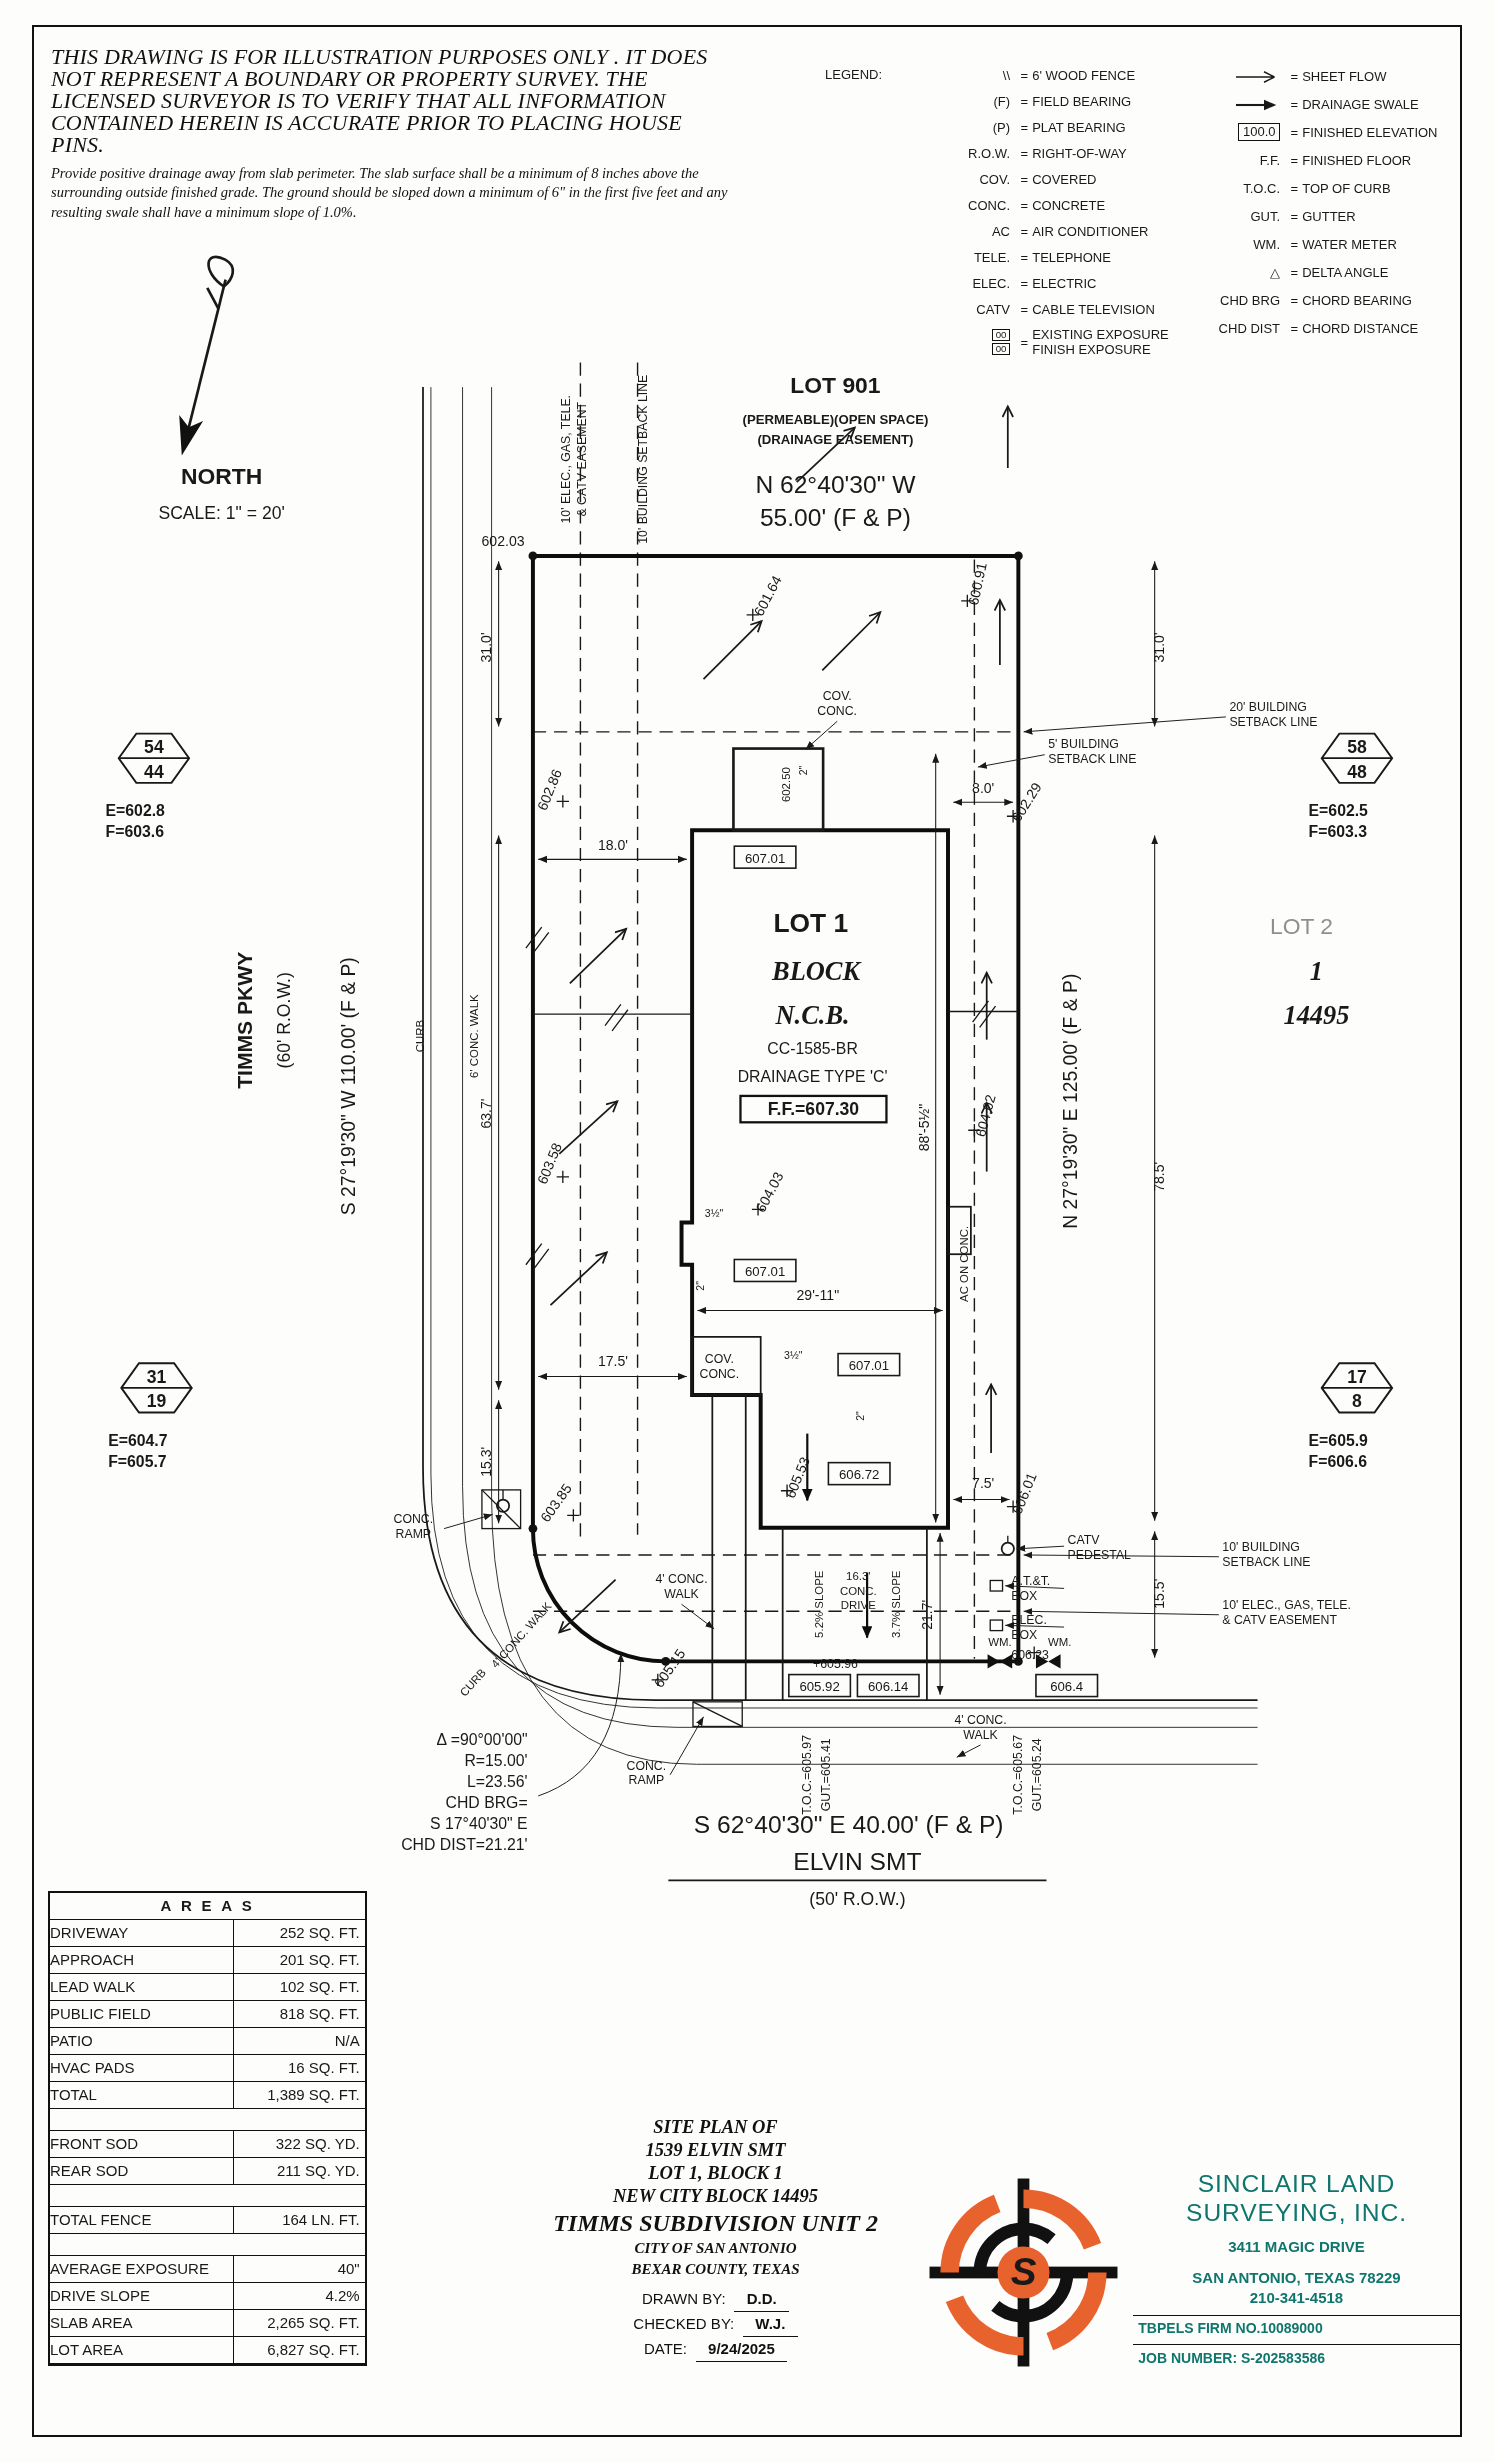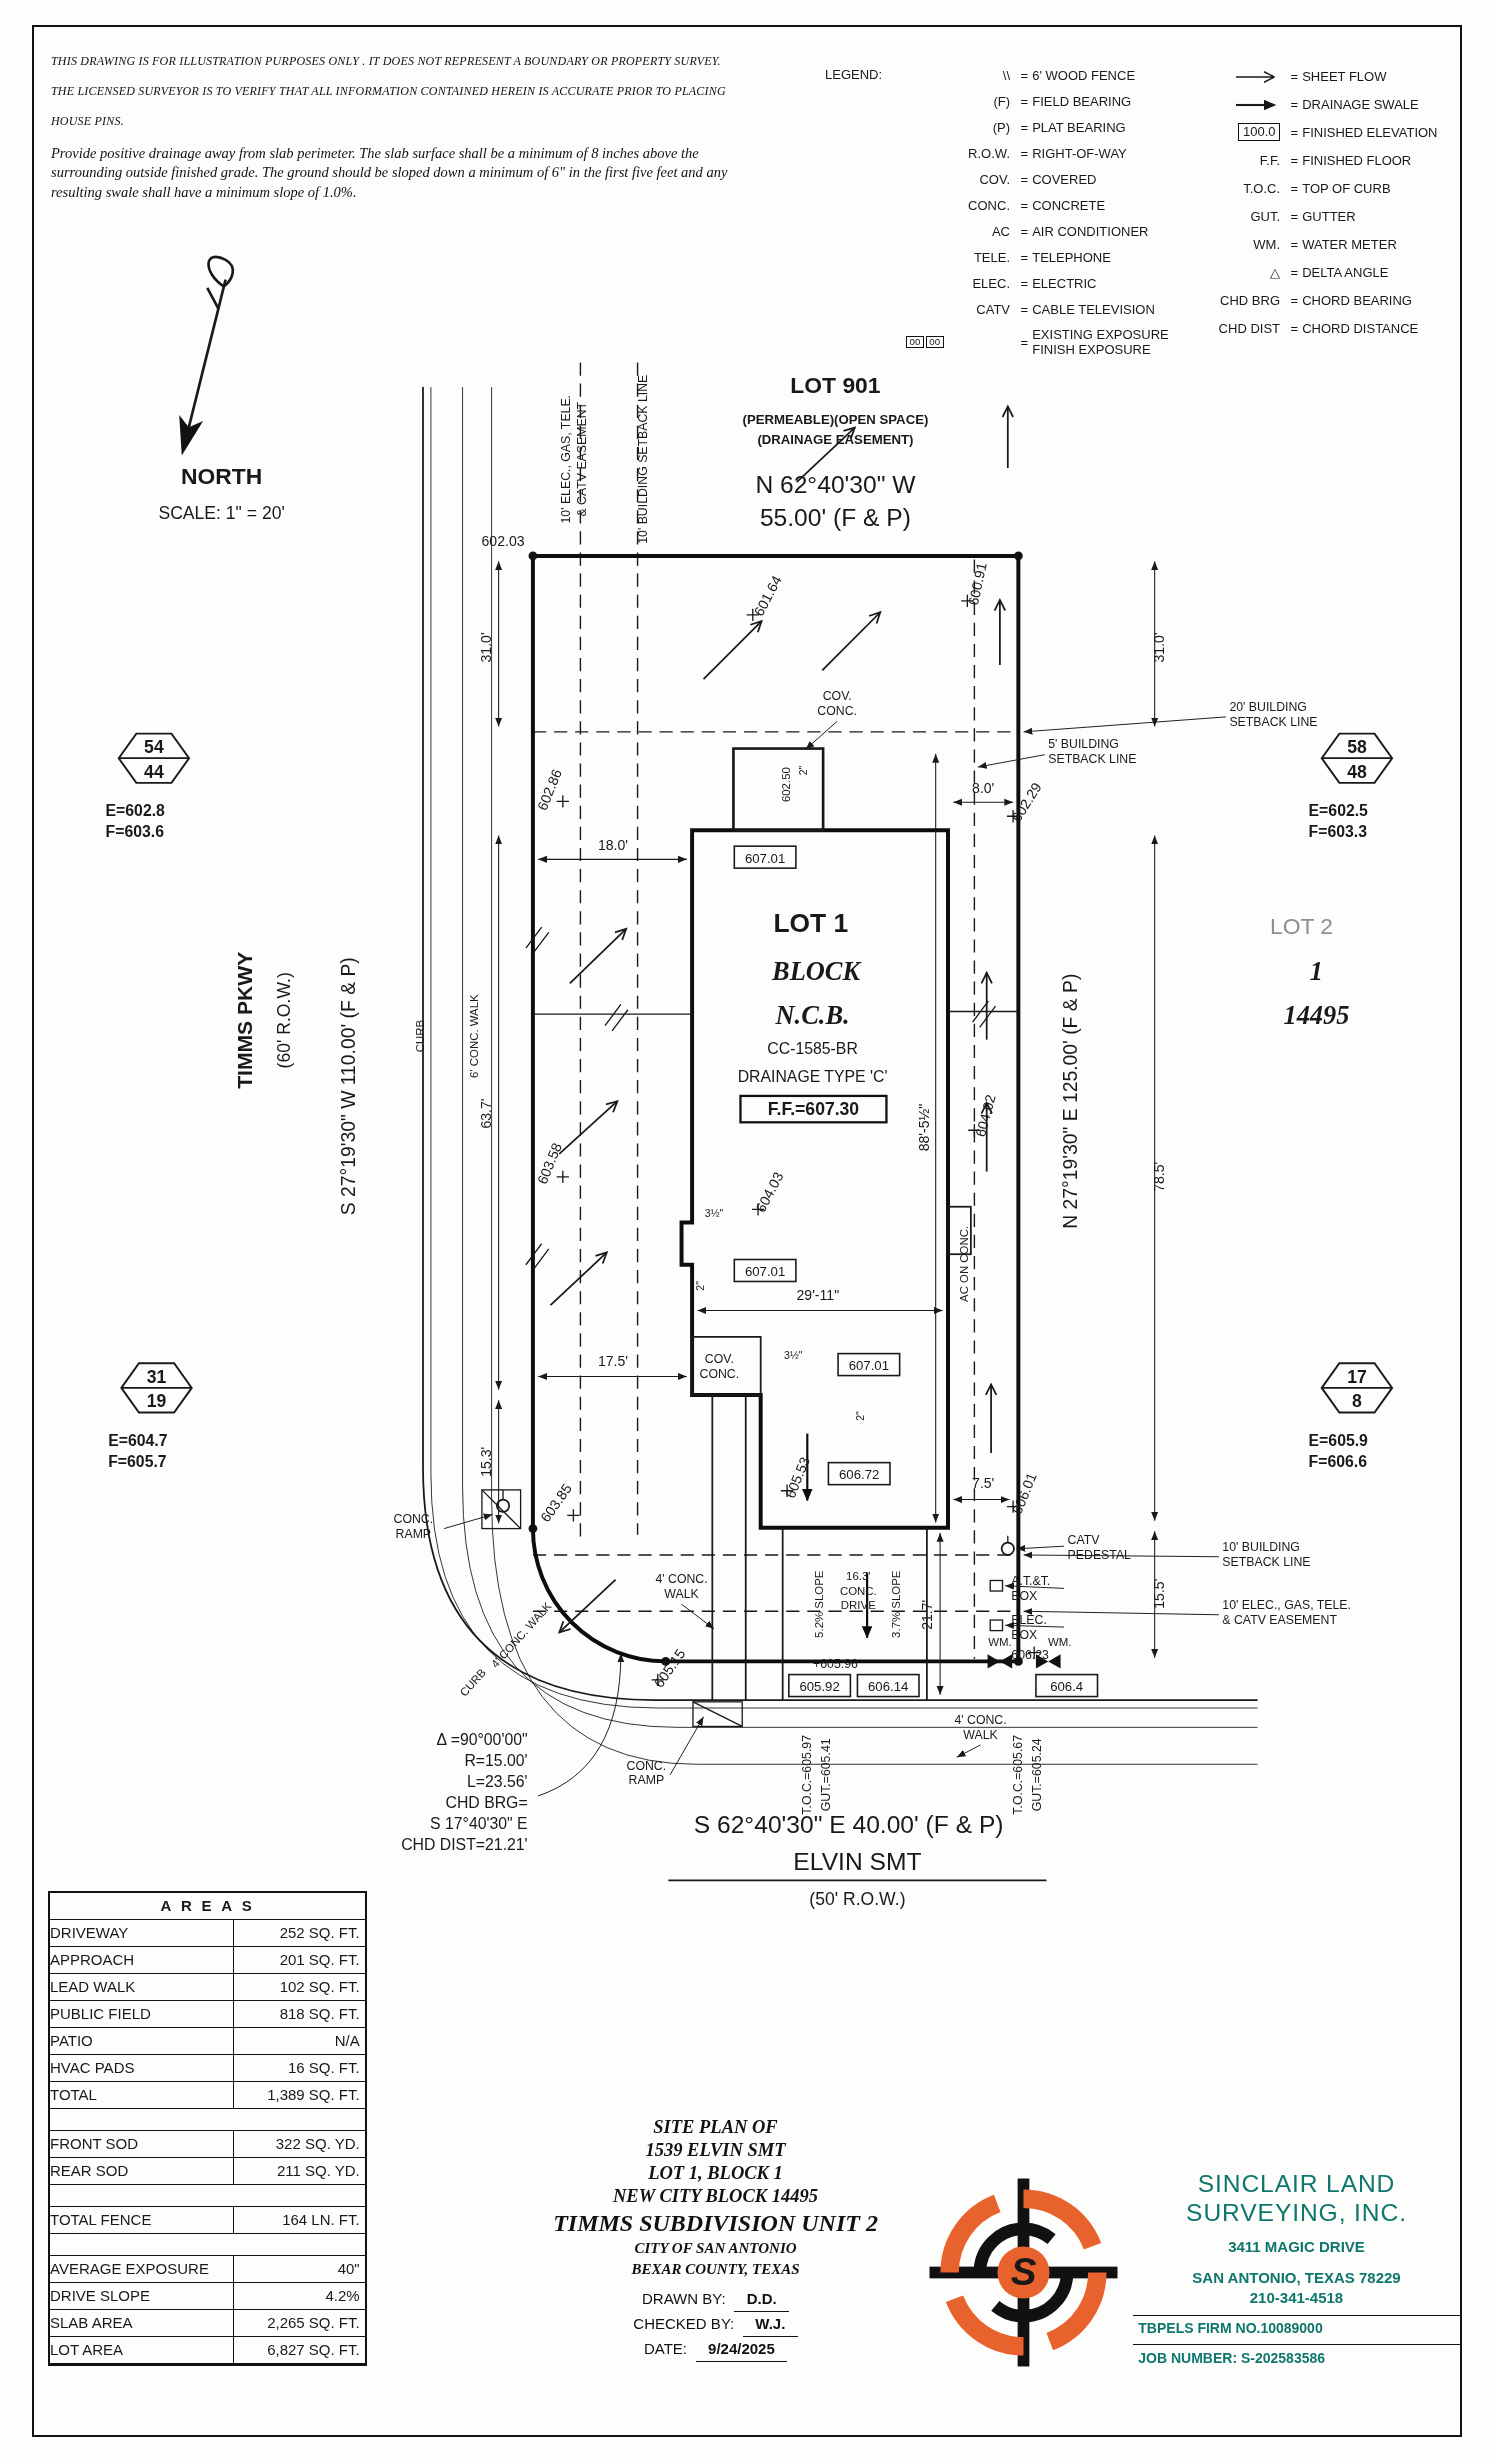--- a/index.html
+++ b/index.html
@@ -1,37 +1,37 @@
 <!DOCTYPE html>
 <html style="font-size:14px"><head>
 <meta charset="utf-8">
 <style>
   html,body{margin:0;padding:0;background:#d9d9d9}
   .sheet{position:relative;width:1495px;height:2462px;background:#fdfdfb;
          font-family:"Liberation Sans",sans-serif;color:#191919;overflow:hidden}
   .frame{position:absolute;left:32px;top:24.6px;width:1426px;height:2408px;border:2.6px solid #111;z-index:3;pointer-events:none}
   
   .disc{position:absolute;left:51px;top:46px;width:686px;font-family:"Liberation Serif",serif;font-style:italic;color:#111;z-index:2}
-  .disc .p1{font-size:12px;line-height:30px;letter-spacing:0.2px}
+  .disc .p1{font-size:22px;line-height:22px;letter-spacing:0.2px}
   .disc .p2{font-size:14.5px;line-height:19.3px;margin-top:8px}
   
   .legend{position:absolute;left:818px;top:62px;width:651px;font-size:13px;z-index:2}
   .legend-title{position:absolute;left:7px;top:5.3px}
   .lcol{position:absolute;top:0}
   .lcol.l1{left:88px;width:290px}
   .lcol.l2{left:378px;width:273px}
   .lrow{display:flex;align-items:center;height:26px;white-space:nowrap}
   .l2 .lrow{height:28px}
   .lsym{width:104px;text-align:right;padding-right:6.2px;white-space:pre}
   .l2 .lsym{width:84px}
   .leq{width:16px;text-align:center}
   .ltxt{white-space:nowrap}
   .box100{border:1.3px solid #111;padding:0 3.5px;display:inline-block;line-height:16px}
   .exp-row{height:40px}
-  .expsym{display:flex;flex-direction:row;align-items:flex-end;gap:1.8px}
+  .expsym{display:flex;flex-direction:column;align-items:flex-end;gap:1.8px}
   .expbox{display:block;border:1.3px solid #111;font-size:9.7px;line-height:10.6px;padding:0 2.6px}
   .twol{line-height:15px}
   .arrow-ic{display:inline-block;vertical-align:middle}
   
   .areas{position:absolute;left:48px;top:1891px;width:315px;border:2.2px solid #111;font-size:15px;background:#fdfdfb;z-index:2}
   .areas-title{height:26px;line-height:26px;text-align:center;font-weight:bold;letter-spacing:9.7px;border-bottom:1.8px solid #111;padding-left:7px}
   .arow{display:flex;height:26px;line-height:25.5px;border-bottom:1.3px solid #111}
   .alab{flex:0 0 183px;padding-left:0;border-right:1.3px solid #111;overflow:hidden}
   .aval{flex:1;text-align:right;padding-right:5.3px}
   .gaprow{height:21px;border-bottom:1.3px solid #111}

